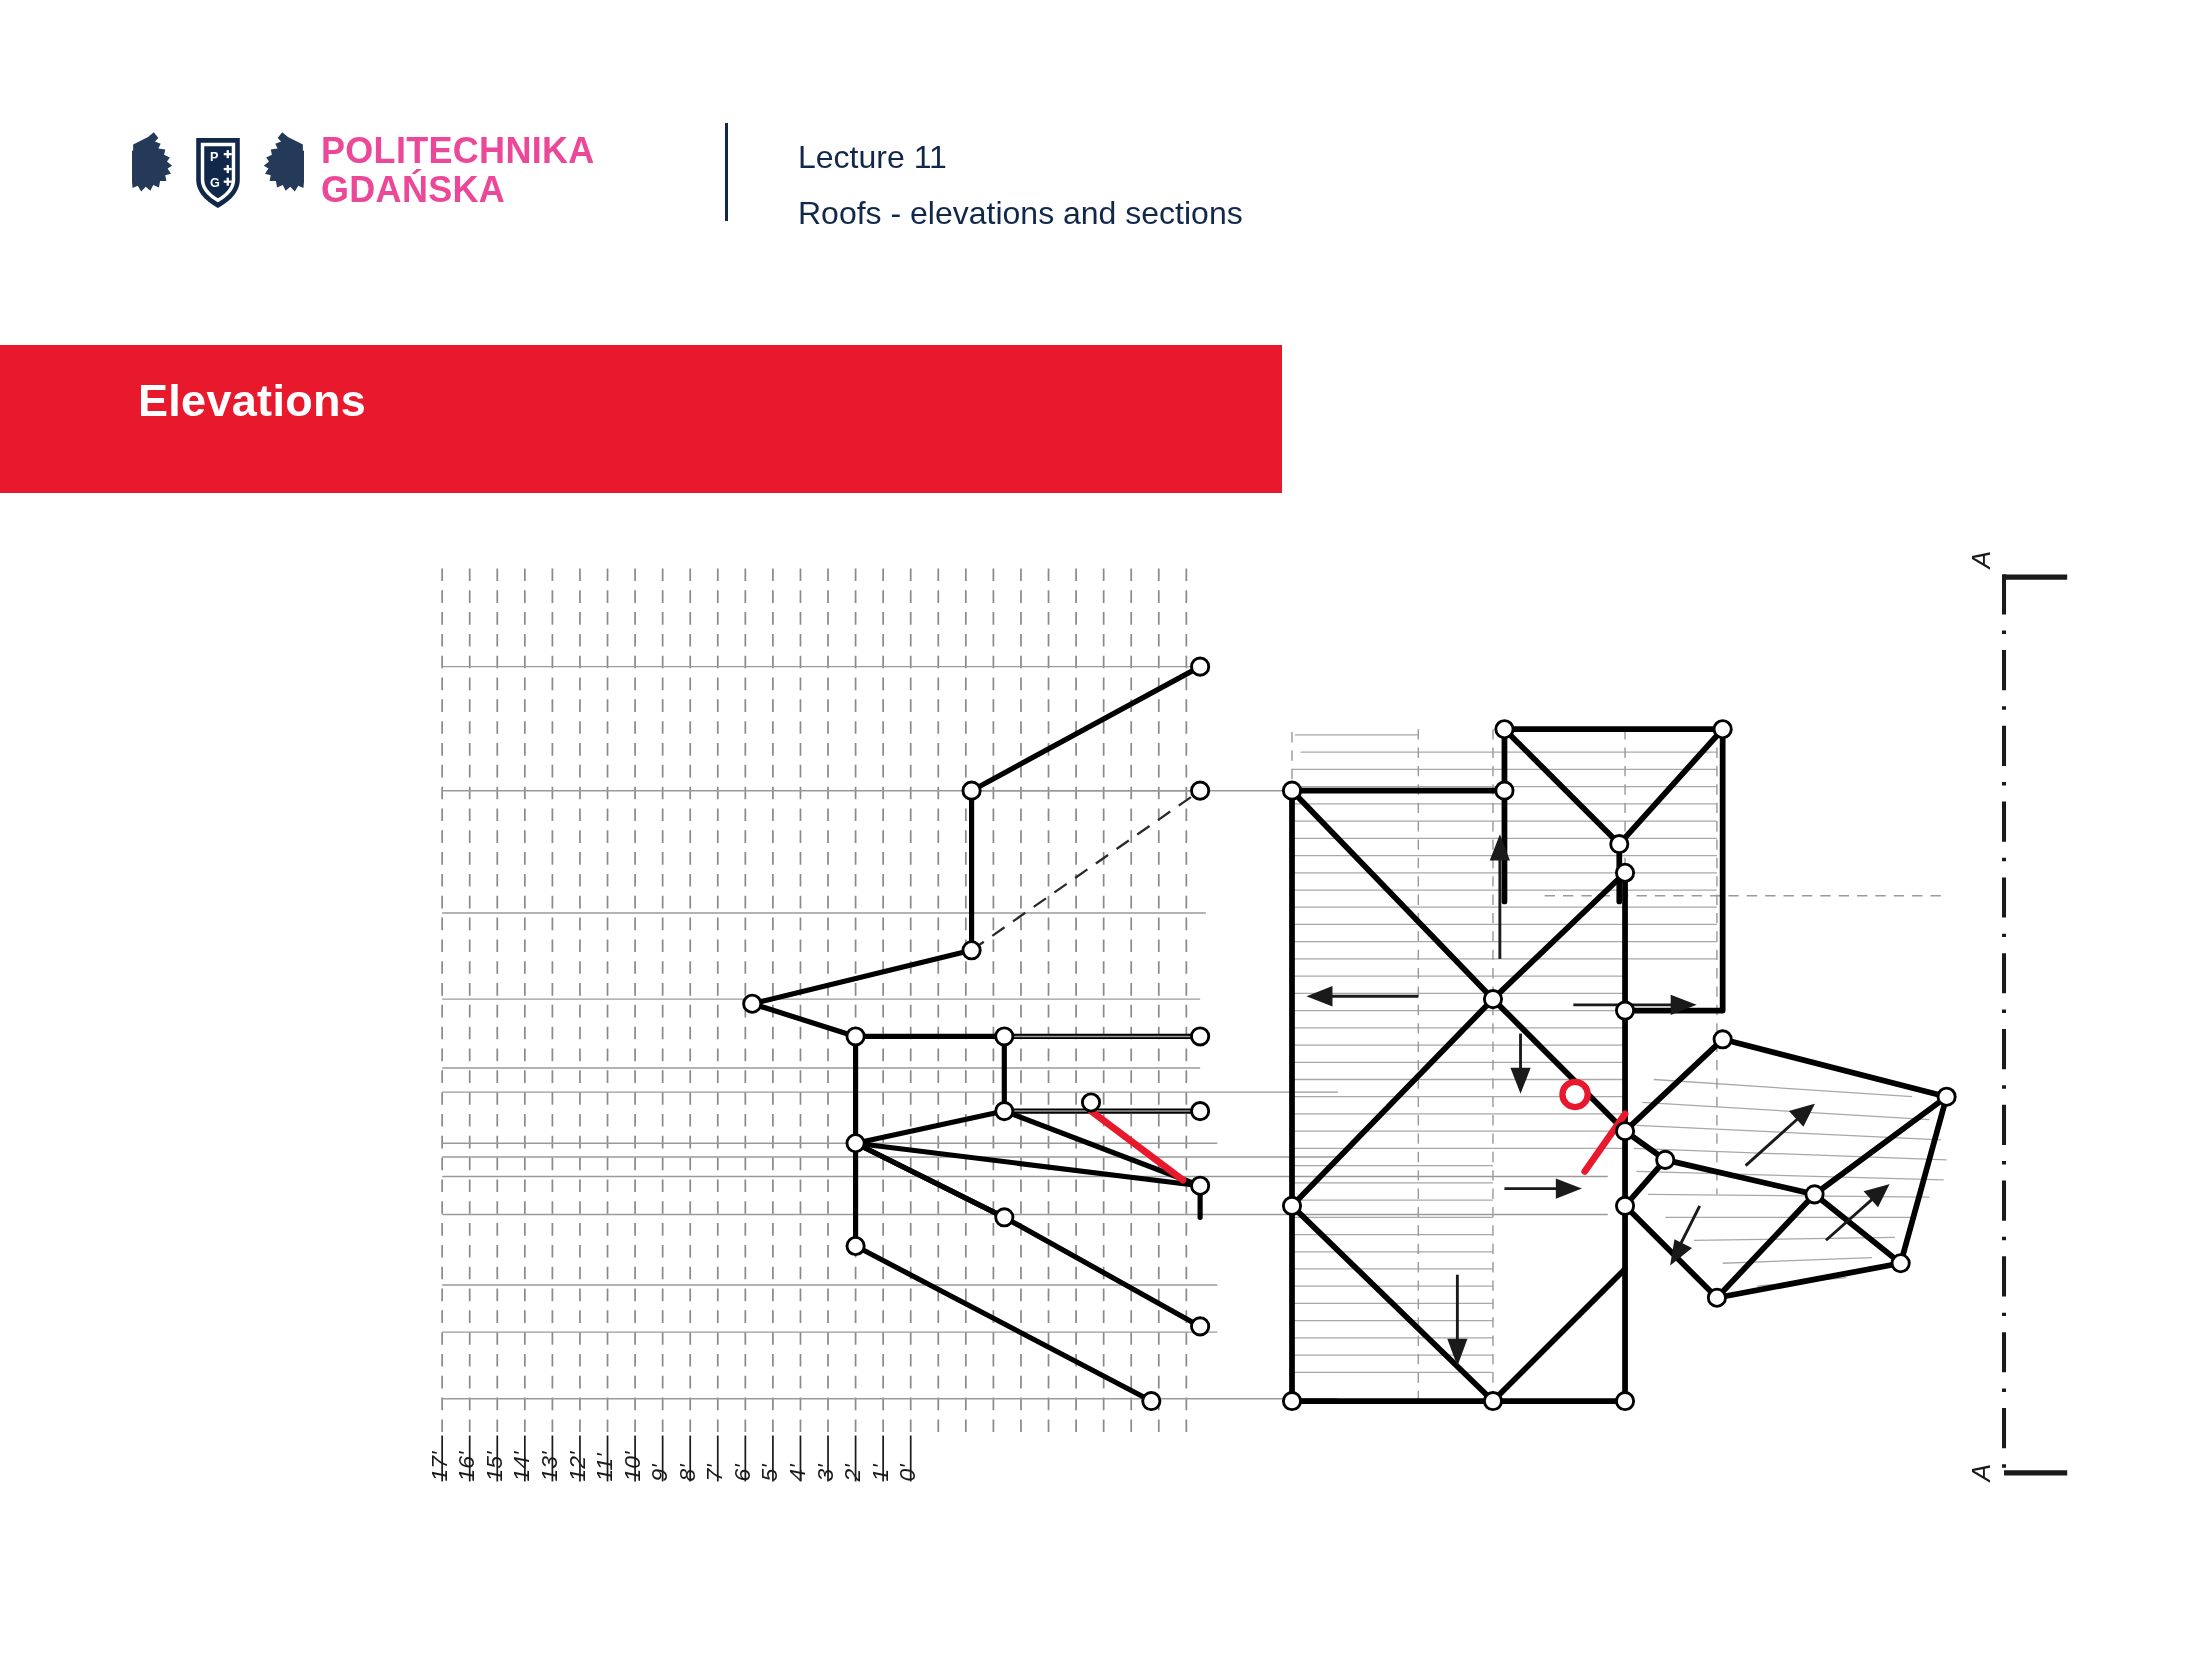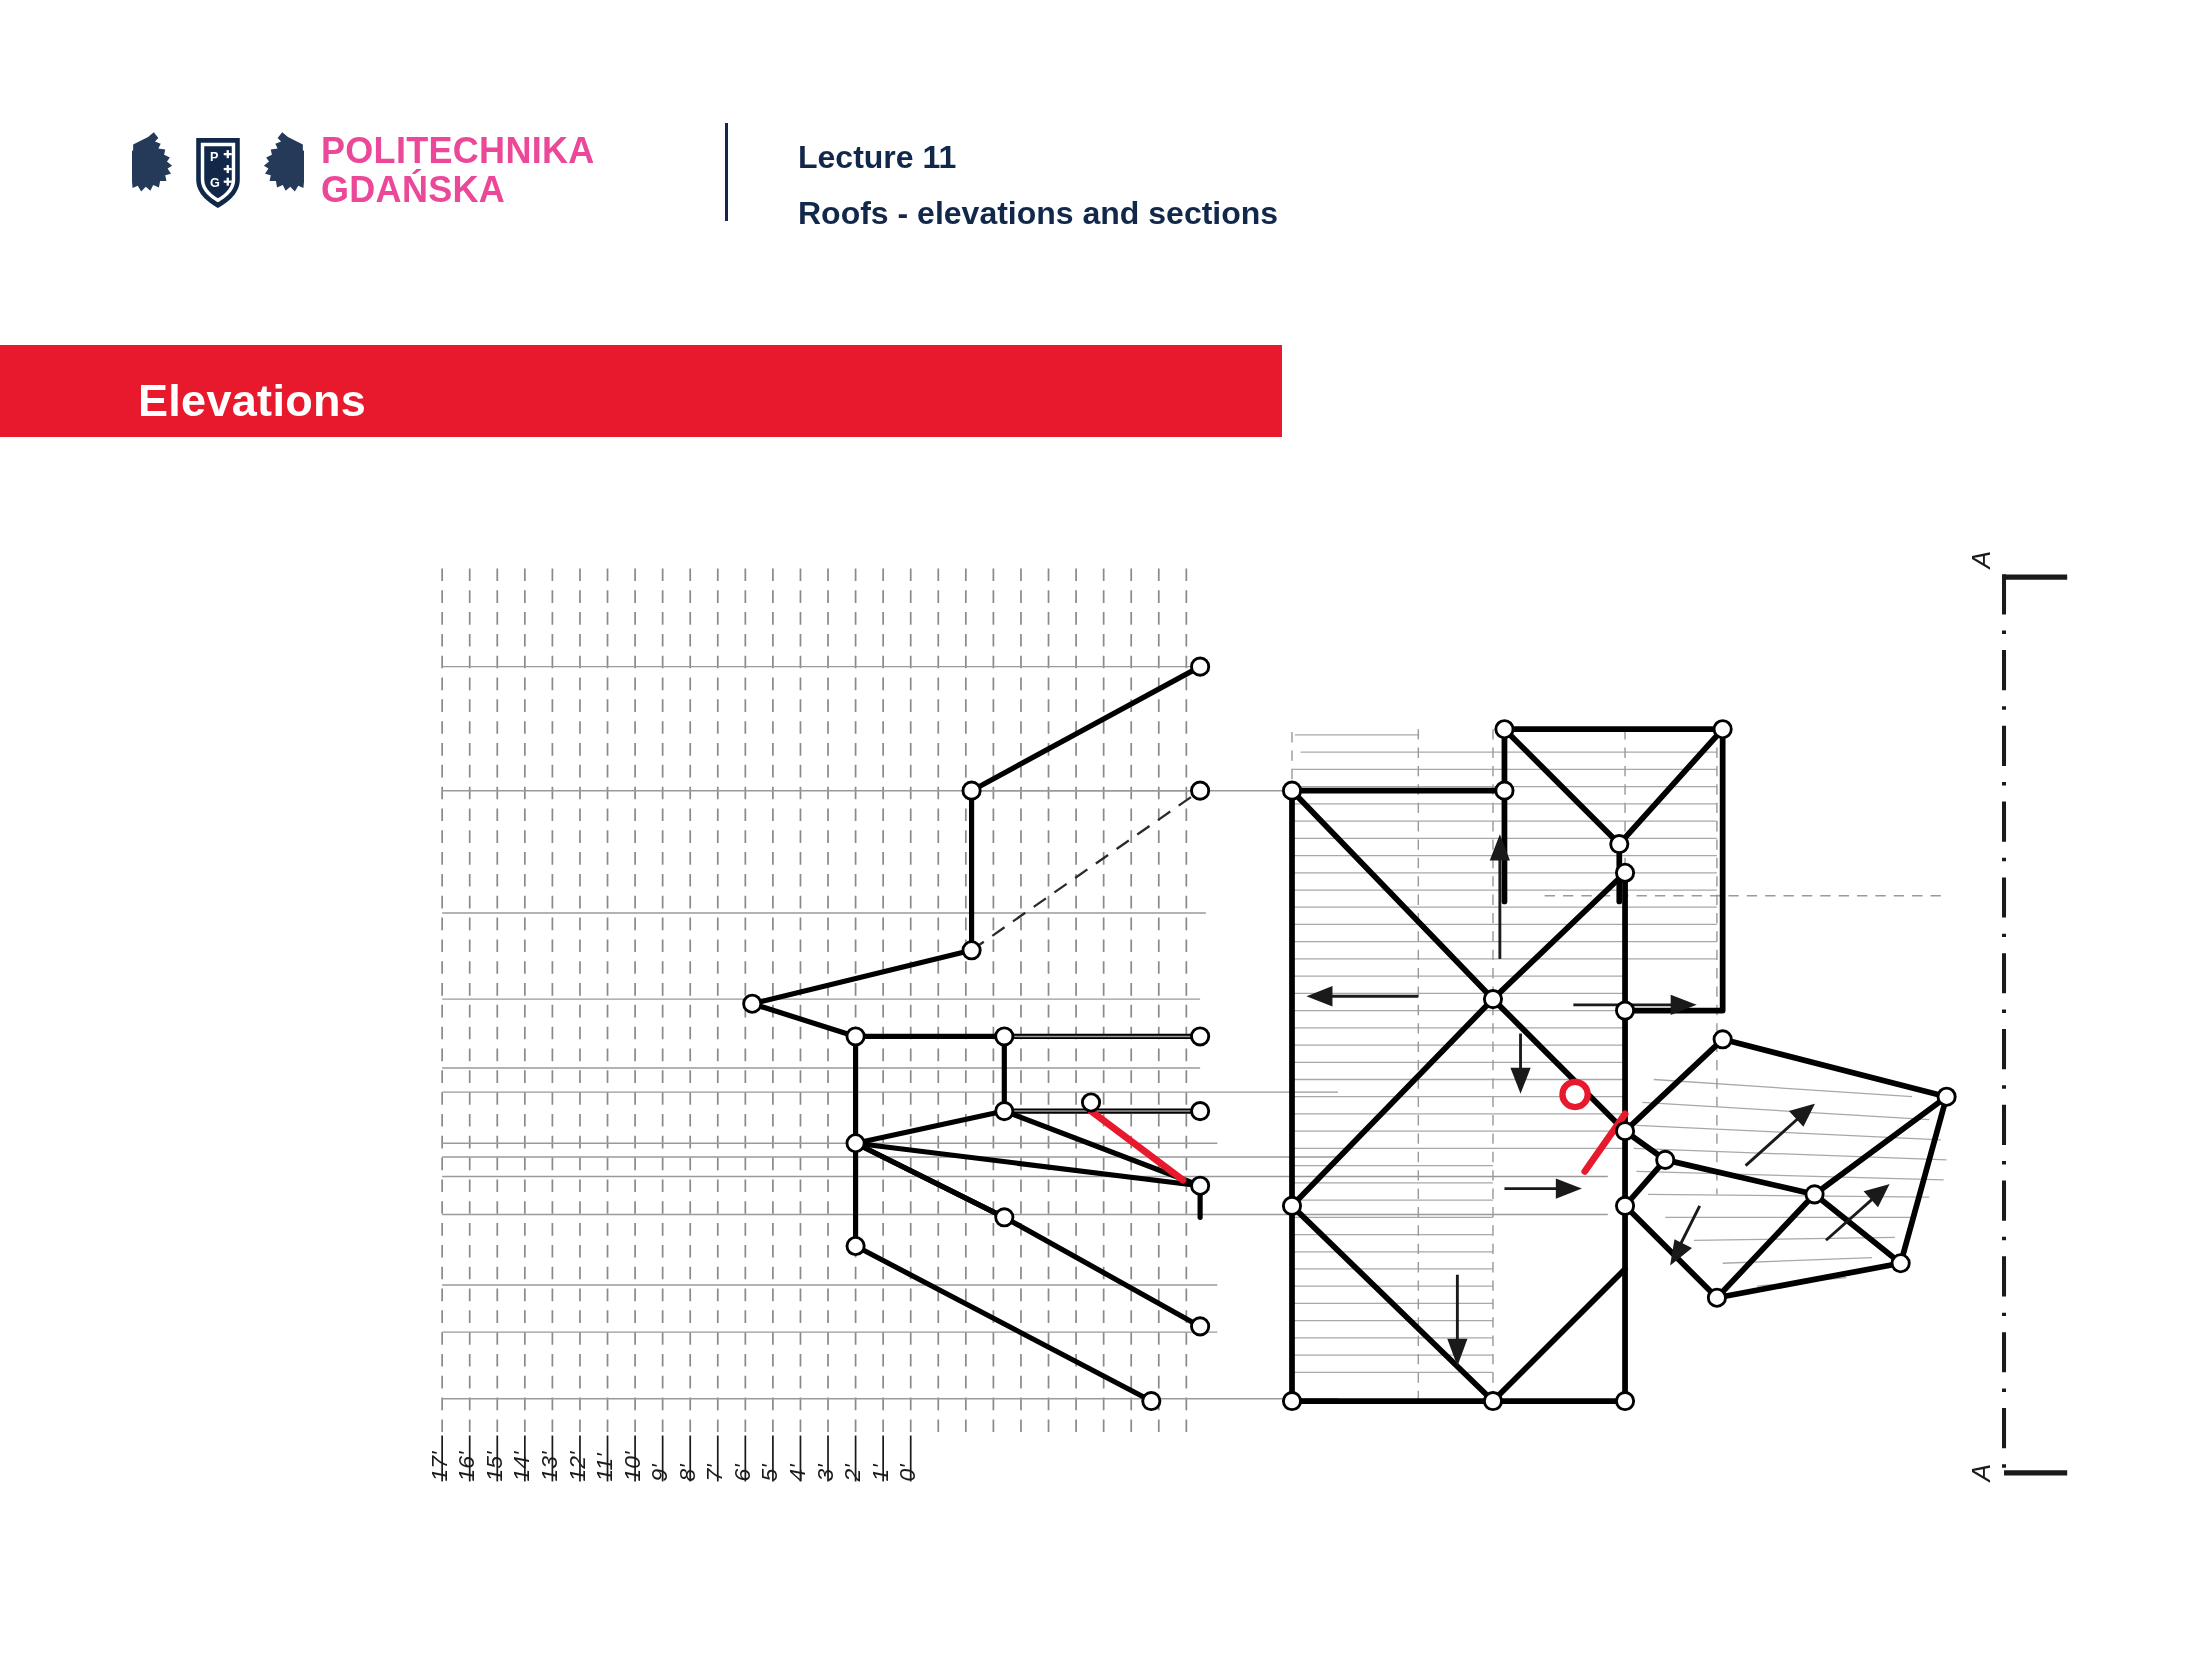--- a/index.html
+++ b/index.html
@@ -49,32 +49,32 @@
     top: 123px;
     width: 2.9px;
     height: 98px;
     background: #12284b;
   }
   #lecture-block {
     position: absolute;
     left: 798px;
     top: 129px;
     color: #12284b;
-    font-weight: bold;
+    font-weight: normal;
     font-size: 32px;
     line-height: 1.75;
   }
 
   
   #section-banner {
     position: absolute;
     left: 0;
     top: 345px;
     width: 1282px;
-    height: 92px;
+    height: 148px;
     background: #e8192c;
   }
   #section-title {
     position: absolute;
     left: 138px;
     top: 30px;
     color: #ffffff;
     font-weight: bold;
     font-size: 45px;
     letter-spacing: 0.3px;

